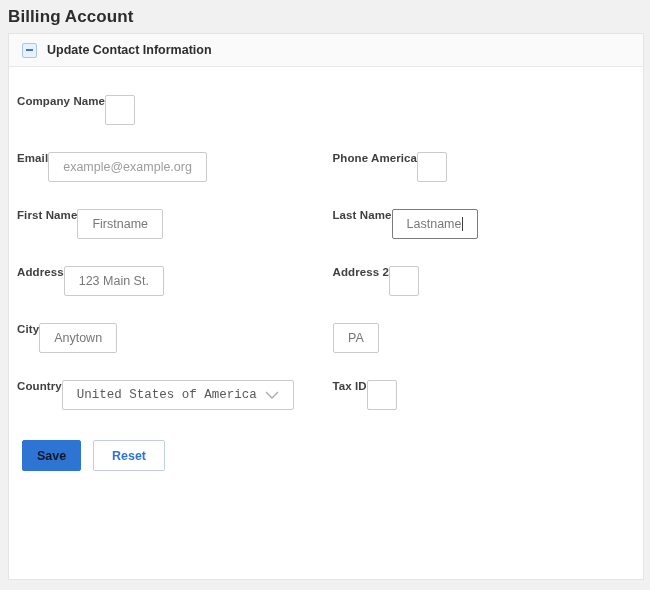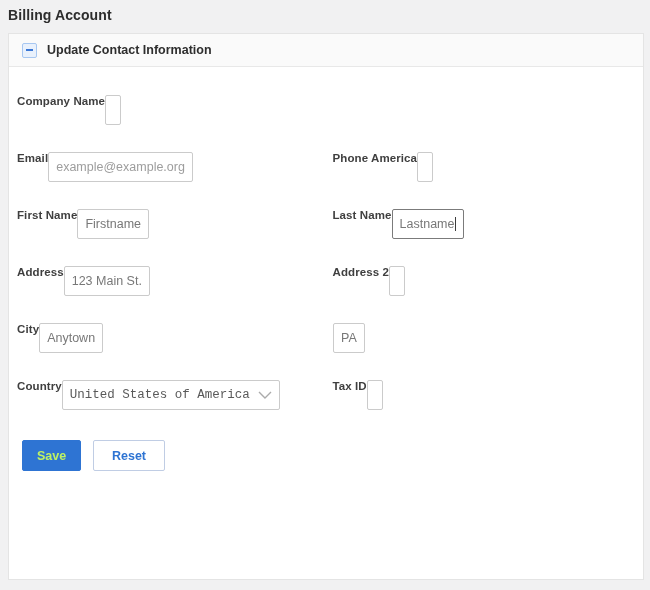--- a/index.html
+++ b/index.html
@@ -6,21 +6,21 @@
   html,body { width:650px; height:590px; }
   body {
     background:#f1f1f2;
     font-family:"Liberation Sans", sans-serif;
     overflow:hidden;
   }
   .page-title {
     margin-left:8px;
     padding-top:7px;
     height:33px;
-    font-size:14px;
+    font-size:17px;
     font-weight:bold;
     color:#2d2d2d;
     letter-spacing:.1px;
   }
   .panel {
     margin-left:8px;
     width:636px;
     height:547px;
     background:#ffffff;
     border:1px solid #e4e4e4;
@@ -67,21 +67,21 @@
     margin-bottom:4px;
     letter-spacing:.1px;
   }
   .input {
     height:30px;
     border:1px solid #cbcbcb;
     border-radius:2px;
     background:#fff;
     display:flex;
     align-items:center;
-    padding:0 7px;
+    padding:0 14px;
     font-size:12.5px;
     color:#787878;
     cursor:text;
     white-space:nowrap;
     overflow:hidden;
   }
   .input.placeholder { color:#9d9d9d; }
   .input.focused { border-color:#7b7b7b; }
   .input.select { cursor:pointer; justify-content:space-between; color:#595959;font-family:Liberation Mono, monospace; }
   .caret {
@@ -100,21 +100,21 @@
     border-radius:2px;
     font-family:"Liberation Sans", sans-serif;
     font-size:12.5px;
     font-weight:bold;
     cursor:pointer;
   }
   .btn-save {
     width:59px;
     background:#2e74d3;
     border:1px solid #2e74d3;
-    color:#bef264;
+    color:#0f172a;
   }
   .btn-reset {
     width:72px;
     margin-left:12px;
     background:#ffffff;
     border:1px solid #c0cde4;
     color:#2e74d3;
   }
   .chevron-icon { flex:0 0 auto; margin-left:8px; }
 </style>

